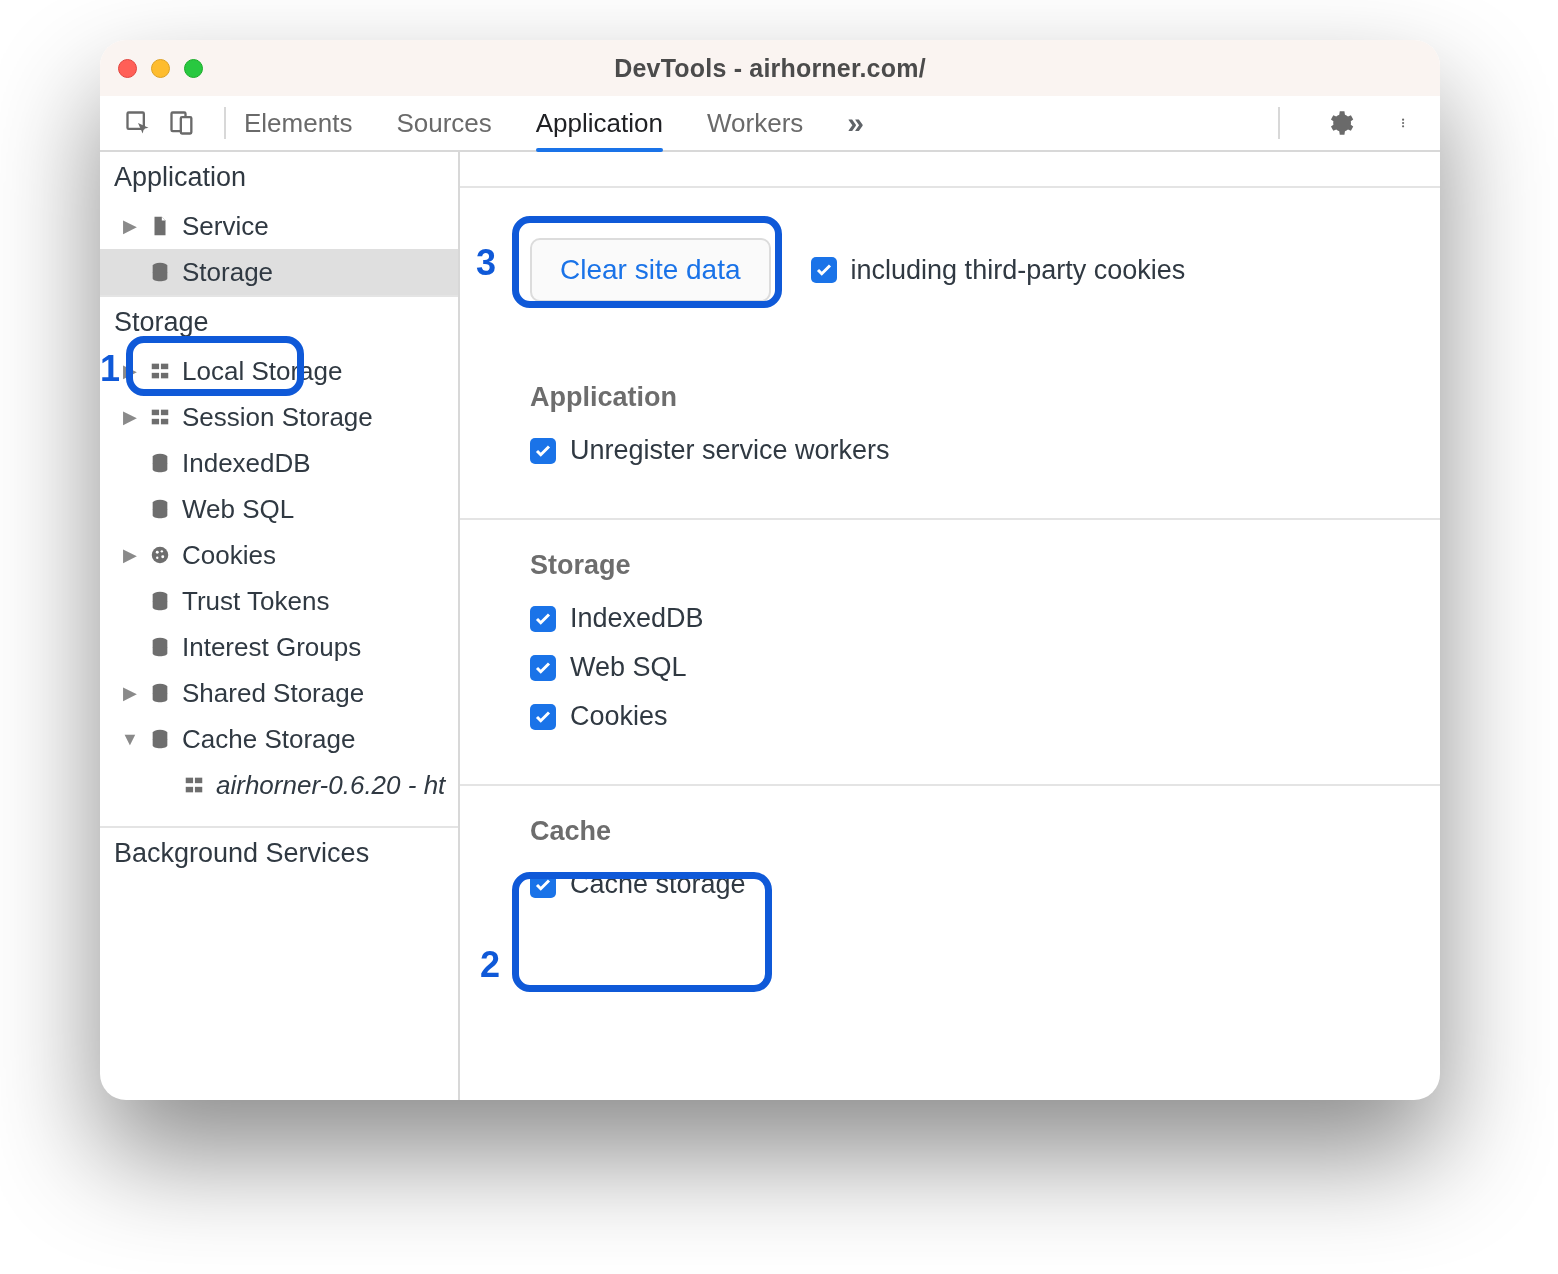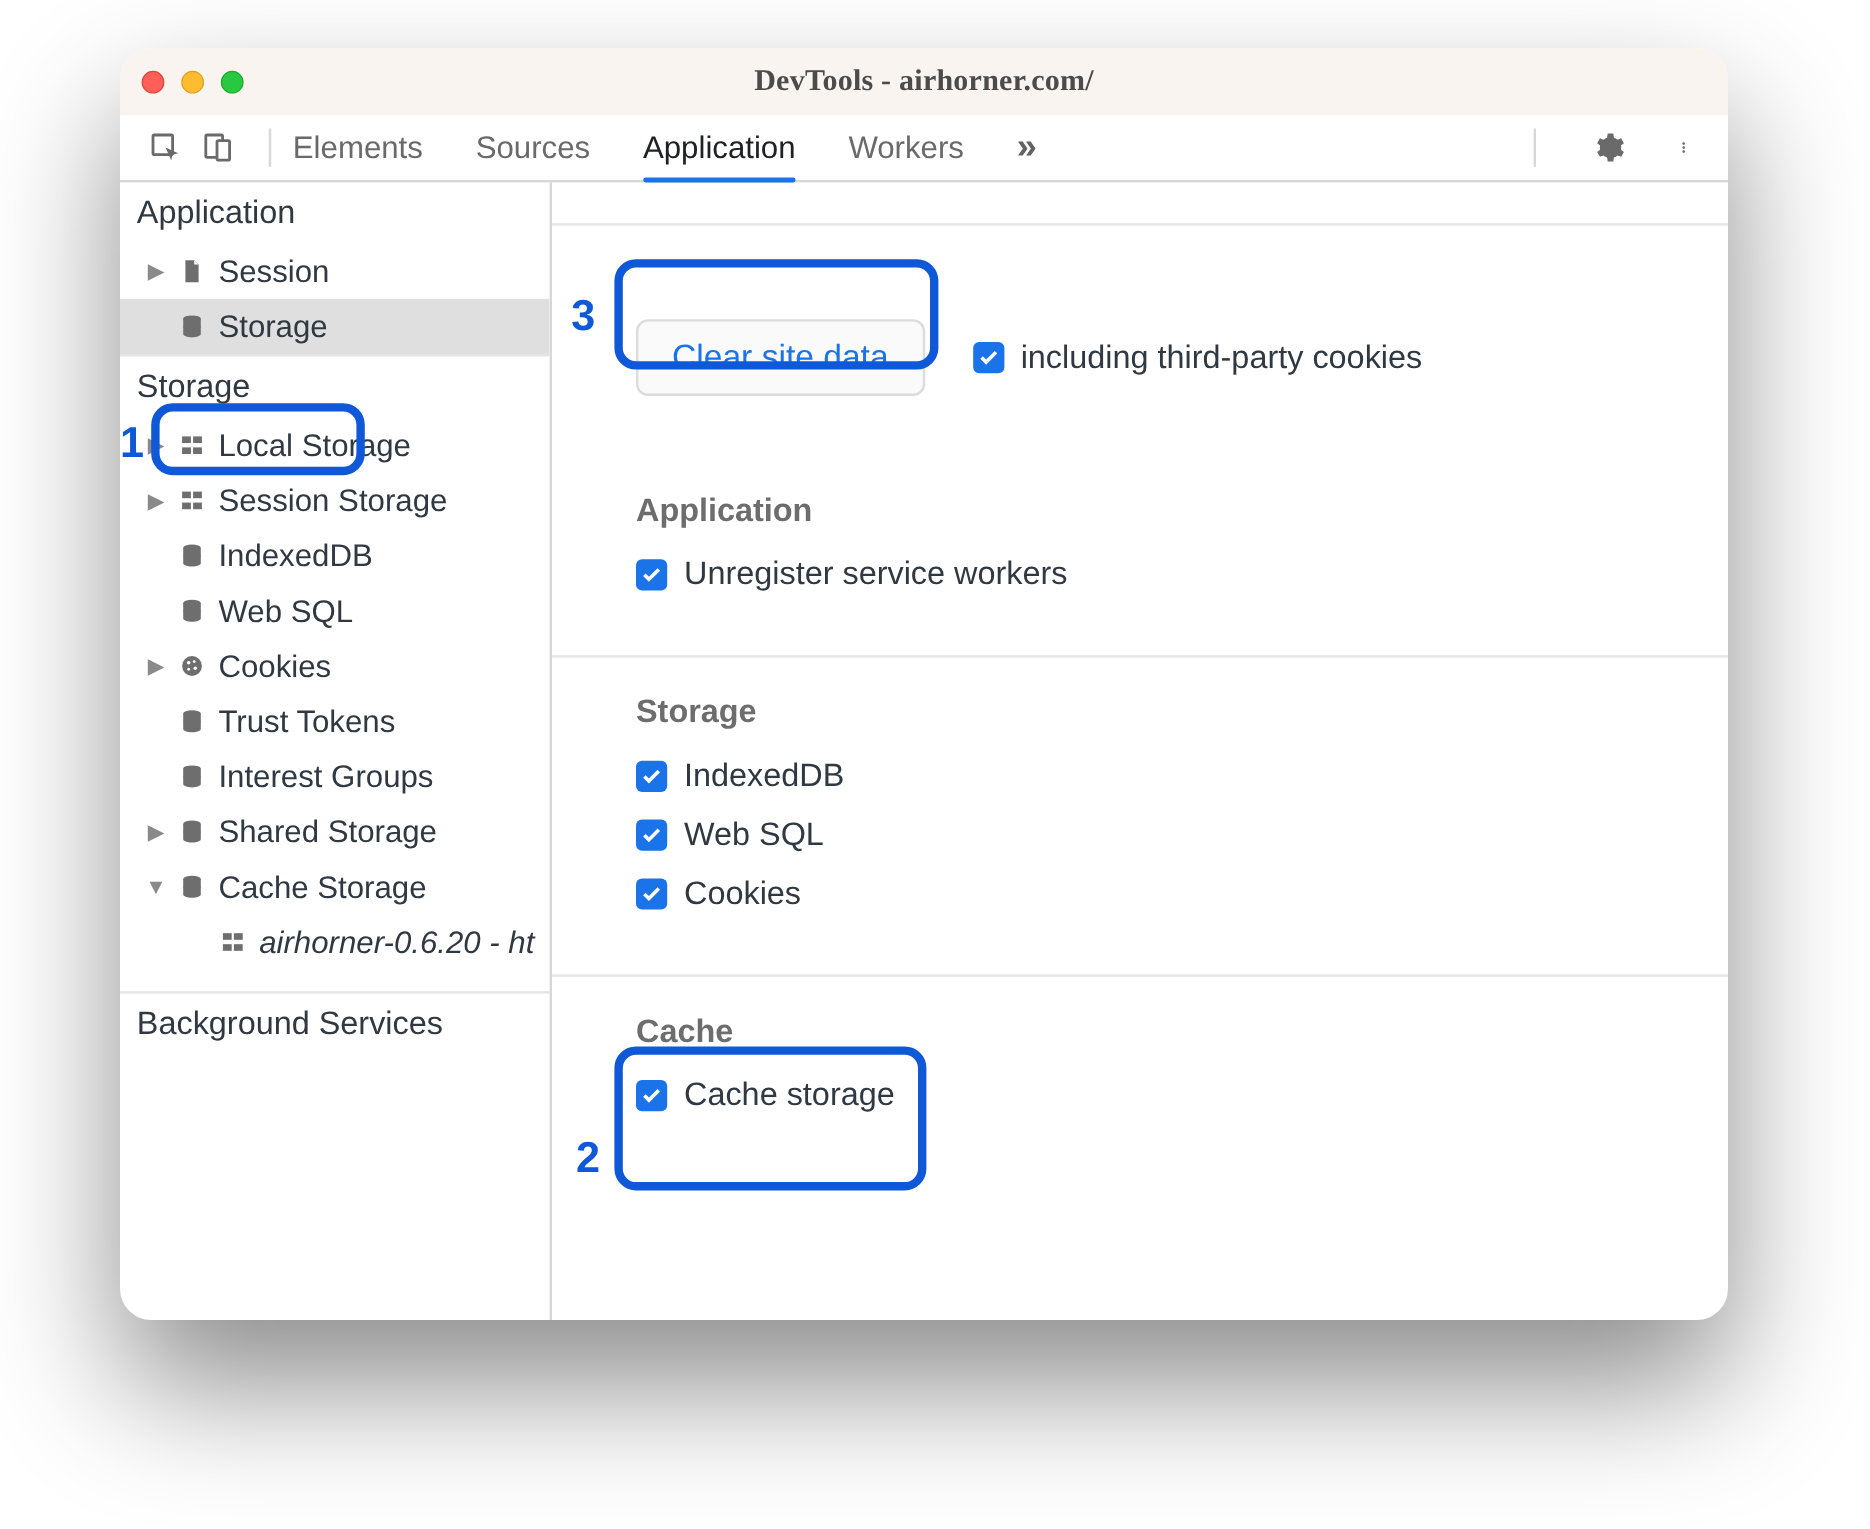--- a/index.html
+++ b/index.html
@@ -48,21 +48,20 @@
   .dot.red    { background:#ff5f57; border:1px solid #e0443e; }
   .dot.yellow { background:#febc2e; border:1px solid #dca123; }
   .dot.green  { background:#28c840; border:1px solid #1aab29; }
   .title {
     position: absolute; left:0; right:0;
     text-align: center;
     font-size: 25px;
     font-weight: 600;
     color: #4b4b4b;
     letter-spacing: .2px;
-    font-family: Liberation Serif, serif;
   }
   
   .toolbar {
     height: 56px;
     display: flex;
     align-items: center;
     padding: 0 10px 0 18px;
     border-bottom: 2px solid #d8d8d8;
     font-size: 26px;
     color: #6a6a6a;
@@ -182,21 +181,20 @@
     padding: 0;
     font-size: 26px;
     position: relative;
   }
   .panel hr.section-line {
     border:0; border-top:2px solid #e4e4e4; margin:0;
   }
   .panel .clear-row {
     display:flex; align-items:center; gap: 40px;
     padding: 50px 0 50px 70px;
-    margin-top: 28px;
   }
   .clear-btn {
     border: 2px solid #dcdcdc;
     border-radius: 10px;
     background: #fafafa;
     color: #1a73e8;
     font-size: 28px;
     padding: 14px 28px;
     cursor: pointer;
   }
@@ -286,21 +284,21 @@
         <div class="sb-section-title">Application</div>
 
         <div class="tree-item">
           <span class="arrow">▶</span>
           <span class="icon">
             <svg viewBox="0 0 24 24" width="22" height="22" fill="#6e6e6e">
                 <path d="M6 2h8l4 4v16H6z"></path>
                 <path d="M14 2v4h4" fill="#fff"></path>
               </svg>
           </span>
-          <span>Session</span>
+          <span>Service</span>
         </div>
 
 
         <div class="tree-item no-arrow selected">
           <span class="arrow">▶</span>
           <span class="icon">
             <svg viewBox="0 0 24 24" width="22" height="22" fill="#6e6e6e">
                 <ellipse cx="12" cy="5" rx="8" ry="3"></ellipse>
                 <path d="M4 5v7c0 1.7 3.6 3 8 3s8-1.3 8-3V5"></path>
                 <path d="M4 12v7c0 1.7 3.6 3 8 3s8-1.3 8-3v-7"></path>

